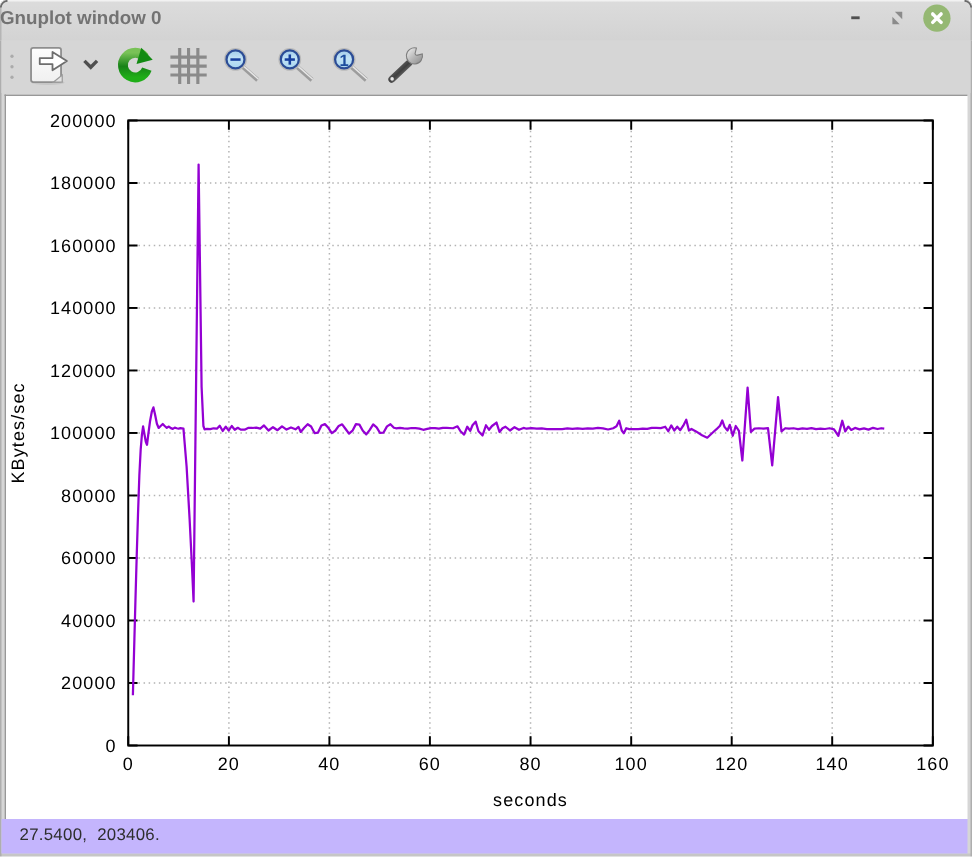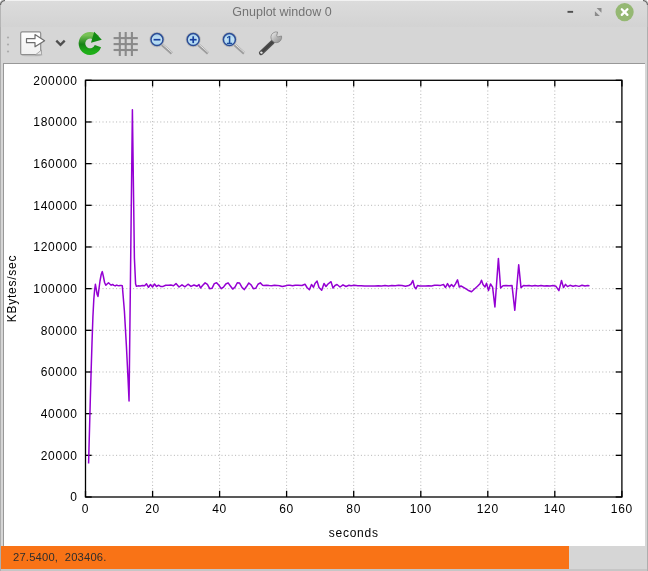--- a/index.html
+++ b/index.html
@@ -1,20 +1,20 @@
 <!DOCTYPE html>
 <html><head><meta charset="utf-8"><title>Gnuplot window 0</title>
 <style>
 html,body{margin:0;padding:0;-webkit-font-smoothing:antialiased;width:648px;height:571px;overflow:hidden;background:#ffffff;font-family:"Liberation Sans",sans-serif;}
 #win{position:absolute;left:0;top:0;width:648px;height:571px;background:#d6d6d6;border-radius:4px 4px 0 0;box-sizing:border-box;box-shadow:inset 1px 0 0 #aeaeae,inset -1px 0 0 #aeaeae,inset 0 -2px 0 #c6c6c6;}
 #titlebar{position:absolute;left:0;top:0;width:648px;height:27px;background:linear-gradient(#dcdcdc,#d3d3d3);border-radius:4px 4px 0 0;box-shadow:inset 0 1px 0 #f2f2f2,inset 1px 0 0 #b5b5b5,inset -1px 0 0 #b5b5b5,inset 0 2px 0 rgba(0,0,0,0.0);}
-#titletext{position:absolute;left:0;top:4.5px;width:564px;text-align:center;font-size:12.5px;font-weight:normal;color:#737373;}
+#titletext{position:absolute;left:0;top:4.5px;width:564px;font-size:12.5px;font-weight:bold;color:#737373;}
 #toolbar{position:absolute;left:1px;top:27px;width:646px;height:35px;background:#d6d6d6;}
 #canvas{position:absolute;left:3px;top:63px;width:642px;height:483px;background:#ffffff;border-top:1px solid #989898;border-left:1px solid #989898;box-sizing:border-box;}
-#status{position:absolute;left:1px;top:546px;width:568px;height:23px;background:#f97316;}
+#status{position:absolute;left:1px;top:546px;width:644px;height:23px;background:#c4b5fd;}
 #statustext{position:absolute;left:12px;top:5px;font-size:11.2px;color:#2e2e2e;letter-spacing:0.2px;}
 svg{display:block;}
 #plotsvg text{font-size:12px;fill:#000000;letter-spacing:0.75px;}
 </style></head>
 <body>
 <div id="win">
   <div id="titlebar">
       <div id="titletext">Gnuplot window 0</div>
     </div>
   <div id="toolbar"></div>

